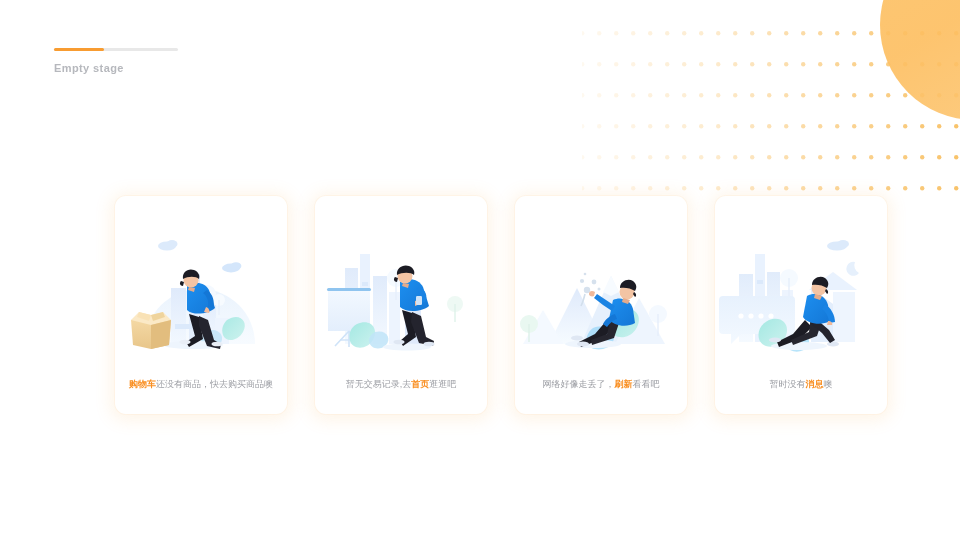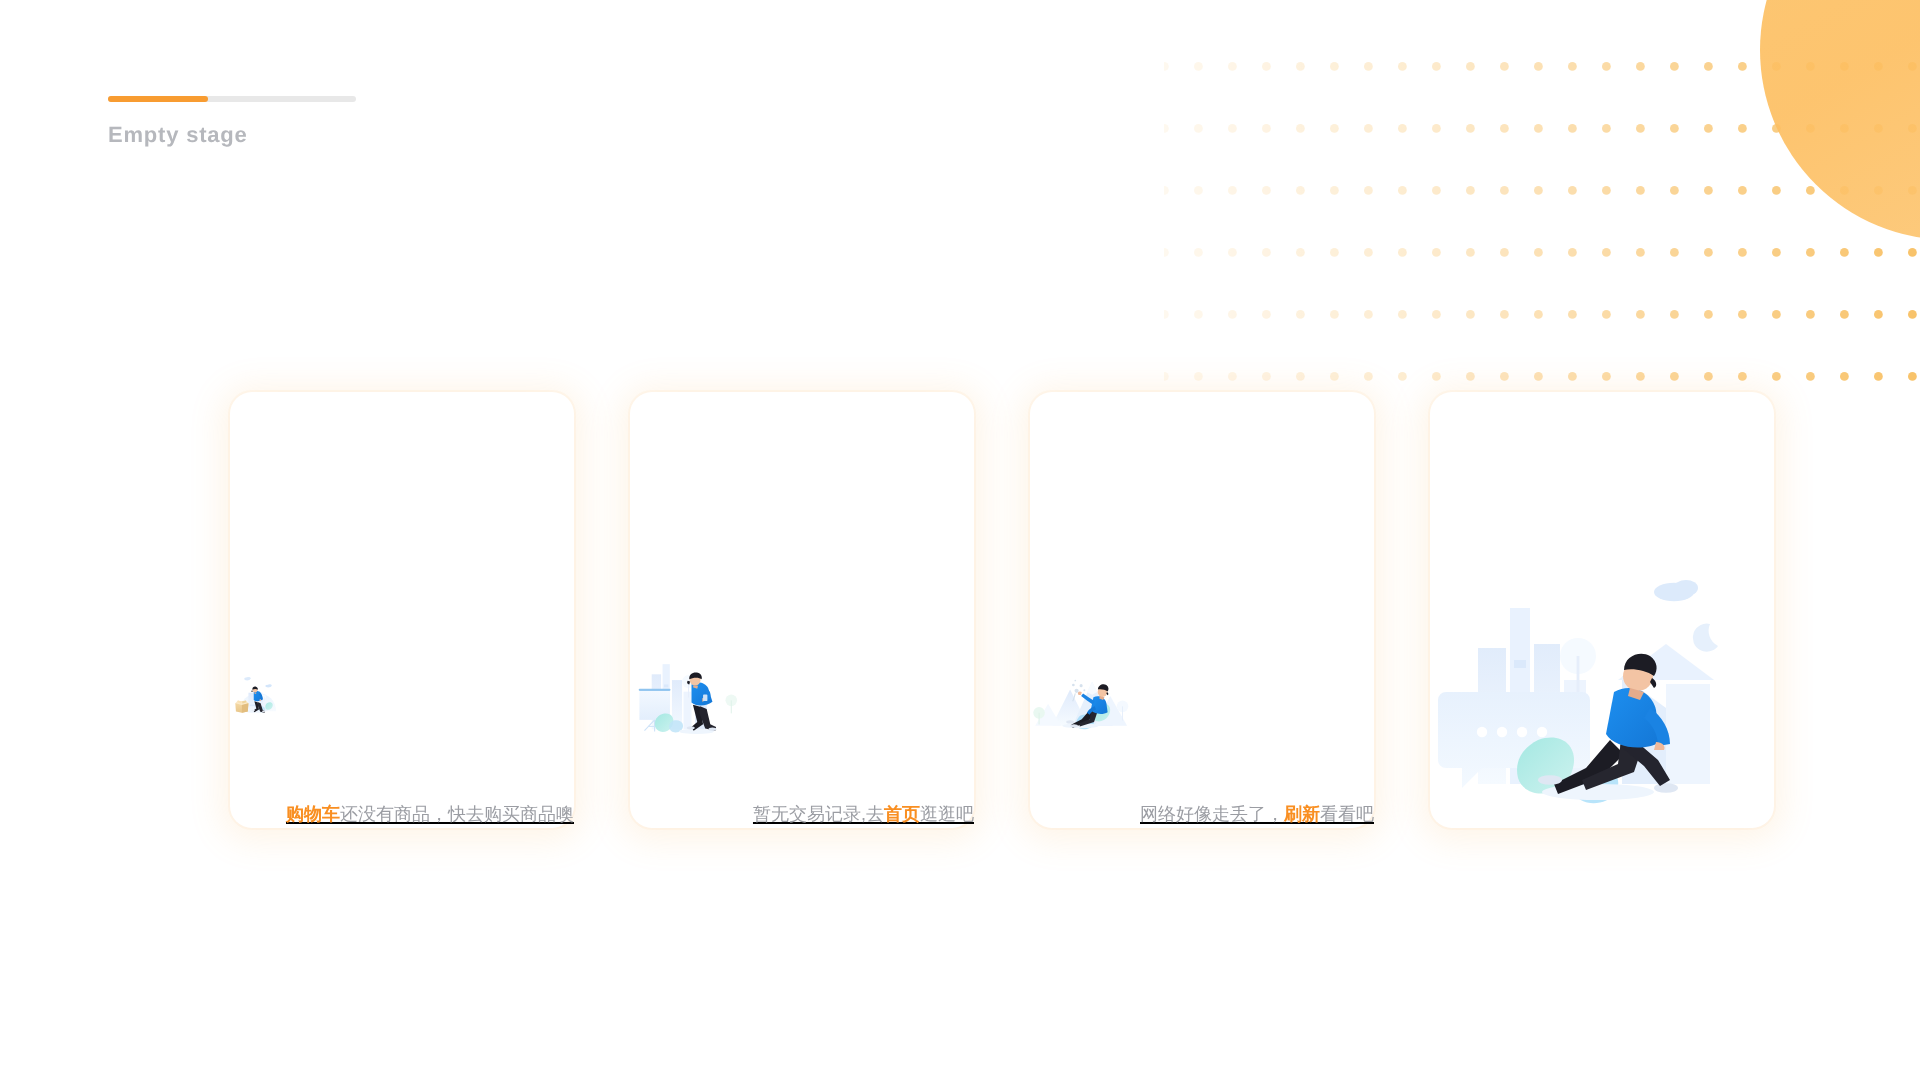--- a/index.html
+++ b/index.html
@@ -47,25 +47,24 @@
   #cards{
     position:absolute; left:115px; top:196px;
     display:flex; gap:28px;
   }
   .card{
     width:172px; height:218px;
     background:#ffffff;
     border-radius:11px;
     box-shadow:0 2px 16px 5px rgba(250,181,88,.13),
                0 0 0 1px rgba(252,205,146,.10);
-    display:flex; 
-    align-items:flex-end; justify-content:flex-start;
+    display:flex; flex-direction:column;
+    align-items:flex-start; justify-content:flex-start;
     padding-top:14px;
     position:relative;
-    text-decoration:underline;
   }
   .art{ width:170px; height:132px; margin-top:22px; }
   .cap{
     margin-top:14px; width:100%; text-align:center;
     font-size:9px; color:#9b9da3; line-height:13px;
     white-space:nowrap;
   }
   .cap em{ color:#f98f22; font-style:normal; font-weight:bold; }
 </style>
 </head>
@@ -377,15 +376,16 @@
 
         <path d="M110 72 c6 4 10 11 10 18 l-6 1 c0-6-3-11-7-14z" fill="#1a83e3"></path>
         <path d="M113 89 c3 0 5 2 4 4 l-5 0z" fill="#f0b99a"></path>
 
         <circle cx="104" cy="56" r="7.5" fill="#f3c4a4"></circle>
         <path d="M97 53 c0-7 8-10 13-7 c4 3 4 7 2 10 c-4-3-11-4-15-3z" fill="#1c1c24"></path>
         <path d="M111 57 c2 1 3 4 1 5 l-2-3z" fill="#1c1c24"></path>
         <path d="M100 62 l7 2 l-2 4 l-6-2z" fill="#e3ab8c"></path>
       </g>
     </svg>
+    <div class="cap"><span>暂时没有</span><em>消息</em><span>噢</span></div>
   </div>
 
 </div>
 
 </body></html>

